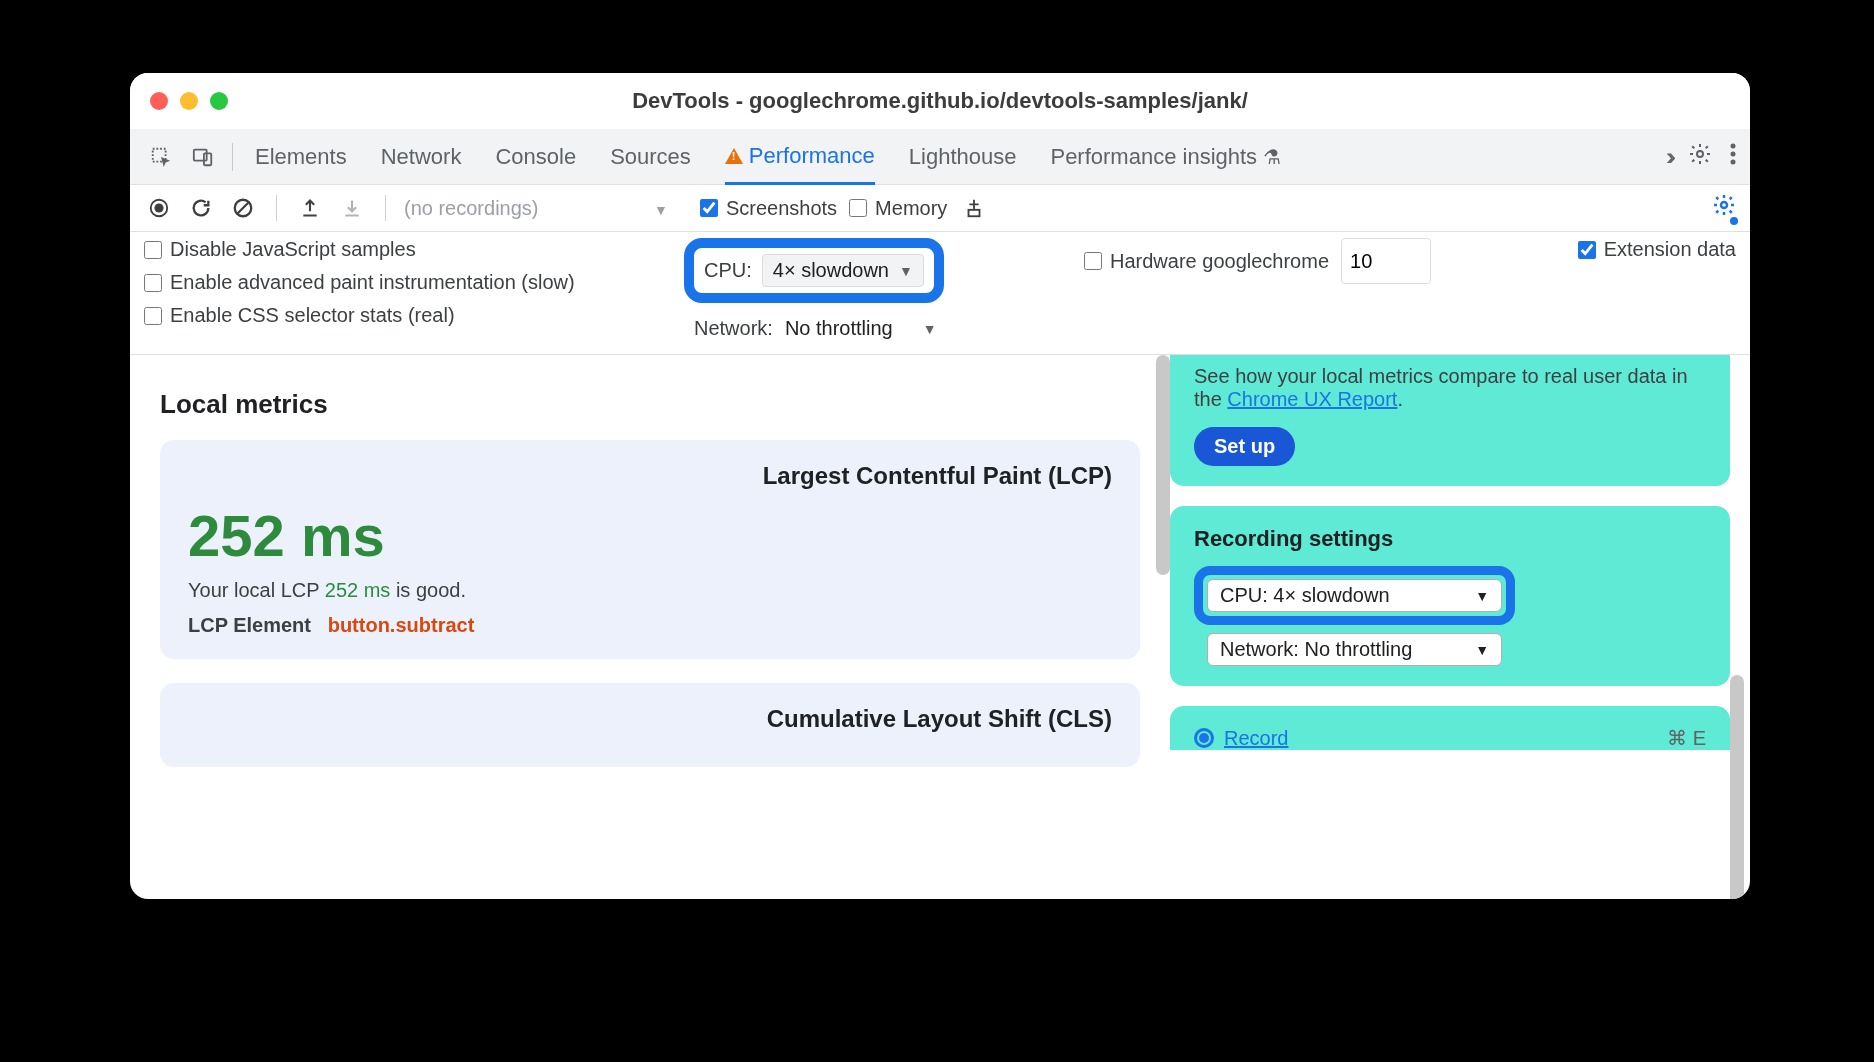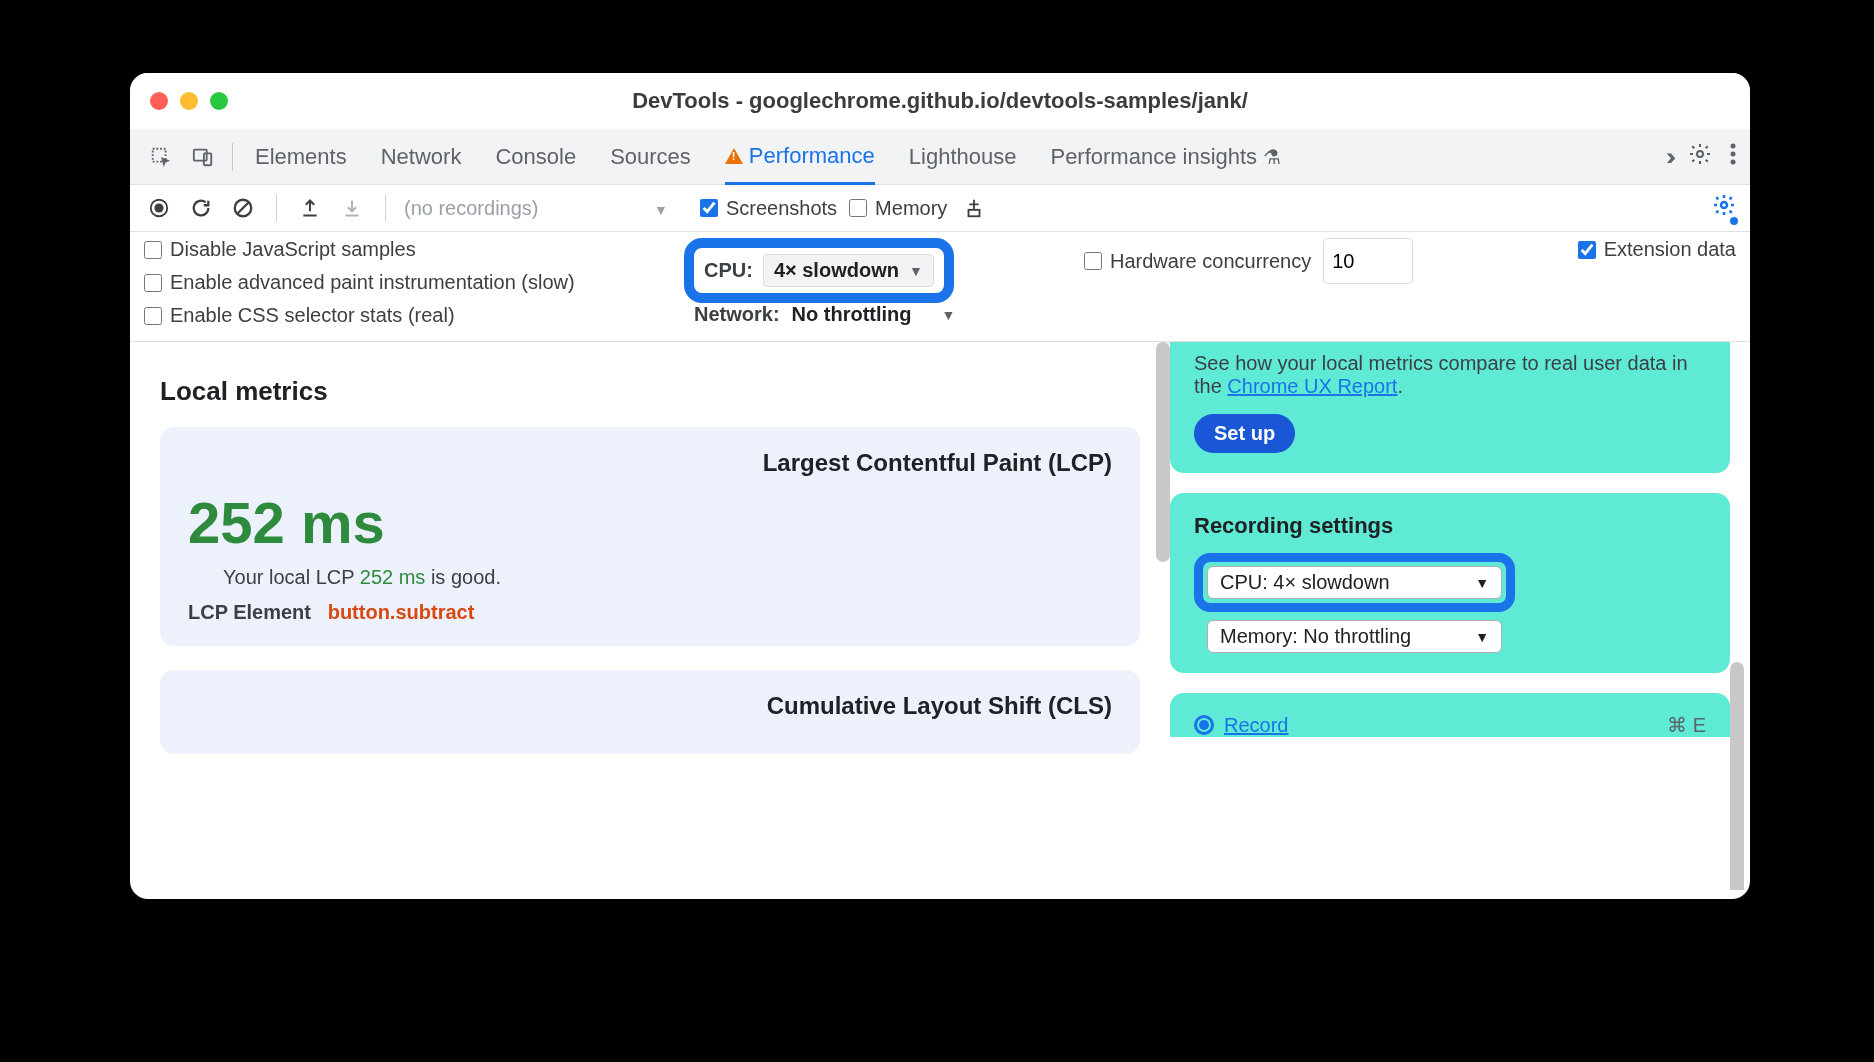--- a/index.html
+++ b/index.html
@@ -111,21 +111,21 @@
   .gear-blue::after { content:""; position:absolute; right:-2px; bottom:-2px; width:8px; height:8px; background:#1a73e8; border-radius:50%; }
 
   .settings-row {
     display: flex;
     padding: 6px 14px 14px 14px;
     border-bottom: 1px solid #e0e0e0;
     gap: 40px;
     align-items: flex-start;
   }
   .col1 { display:flex; flex-direction:column; gap:10px; width: 500px; }
-  .col2 { display:flex; flex-direction:column; width: 360px; font-weight: bold; }
+  .col2 { display:flex; flex-direction:column; gap:14px; width: 360px; }
   .col3 { display:flex; align-items:center; gap:12px; width: 420px; }
   .col4 { display:flex; align-items:center; gap:8px; }
   .inline-label { color:#3c4043; font-size:20px; }
   .select-like {
     display:inline-flex; align-items:center; gap:10px;
     background:#f1f3f4; border:1px solid #dadce0; border-radius:4px;
     padding: 4px 10px; font-size:20px; color:#202124; cursor:pointer;
   }
   .select-like .caret { font-size:14px; color:#5f6368; }
   .highlight-ring {
@@ -157,21 +157,21 @@
   .scroll-gutter {
     position:absolute; right:0; top:0; width:14px; height:220px;
     background:#c8c8c8; border-radius:7px;
   }
   .h-local { font-size: 26px; font-weight: 700; margin: 14px 0 20px 0; }
   .card {
     background:#edf1fb; border-radius:14px; padding: 22px 28px; margin-bottom: 24px;
   }
   .card h3 { font-size: 24px; font-weight: 700; margin-bottom: 12px; text-align: right; }
   .big-green { font-size: 58px; font-weight: 600; color: #2e8b3d; margin-bottom: 10px; }
-  .desc { font-size: 20px; color:#3c4043; margin-bottom: 12px; margin-left: 35px; }
+  .desc { font-size: 20px; color:#3c4043; margin-bottom: 12px; }
   .desc .green { color:#2e8b3d; }
   .lcp-el { font-size: 20px; }
   .lcp-el .label { font-weight:700; color:#3c4043; }
   .lcp-el .orange { color:#d9480f;font-weight:bold; }
 
   .right-card {
     background:#5eead4; border-radius:14px; padding: 20px 24px; margin-bottom: 20px;
   }
   .right-card .desc2 { font-size: 20px; color:#3c4043; margin-bottom: 16px; }
   .right-card a { color:#1a73e8; text-decoration: underline; }
@@ -346,21 +346,21 @@
         <span class="inline-label">Network:</span>
         <span style="display:inline-flex;align-items:center;gap:30px;font-size:20px">
           <span>No throttling</span>
           <span class="caret" style="color:#5f6368;font-size:14px">▼</span>
         </span>
       </div>
     </div>
     <div class="col3">
       <label class="chk">
         <input type="checkbox" style="">
-        <span>Hardware concurrency</span>
+        <span>Hardware googlechrome</span>
       </label>
       <input class="hc-input" value="10" style="">
     </div>
     <div class="col4" style="margin-left:auto">
       <label class="chk">
         <input type="checkbox" checked="" style="">
         <span>Extension data</span>
       </label>
     </div>
   </div>
@@ -399,21 +399,21 @@
 
       <div class="right-card">
         <div class="rec-title">Recording settings</div>
         <div class="select-outline-wrap">
           <div class="select-outline">
             <span>CPU: 4× slowdown</span>
             <span style="font-size:14px">▼</span>
           </div>
         </div>
         <div class="select-outline" style="margin-left:13px">
-          <span>Memory: No throttling</span>
+          <span>Network: No throttling</span>
           <span style="font-size:14px">▼</span>
         </div>
       </div>
 
       <div class="right-card" style="padding-bottom:0;margin-bottom:0;border-bottom-left-radius:0;border-bottom-right-radius:0;">
         <div class="radio-row">
           <span class="radio-dot"></span>
           <span class="radio-label">Record</span>
           <span class="shortcut">⌘ E</span>
         </div>

